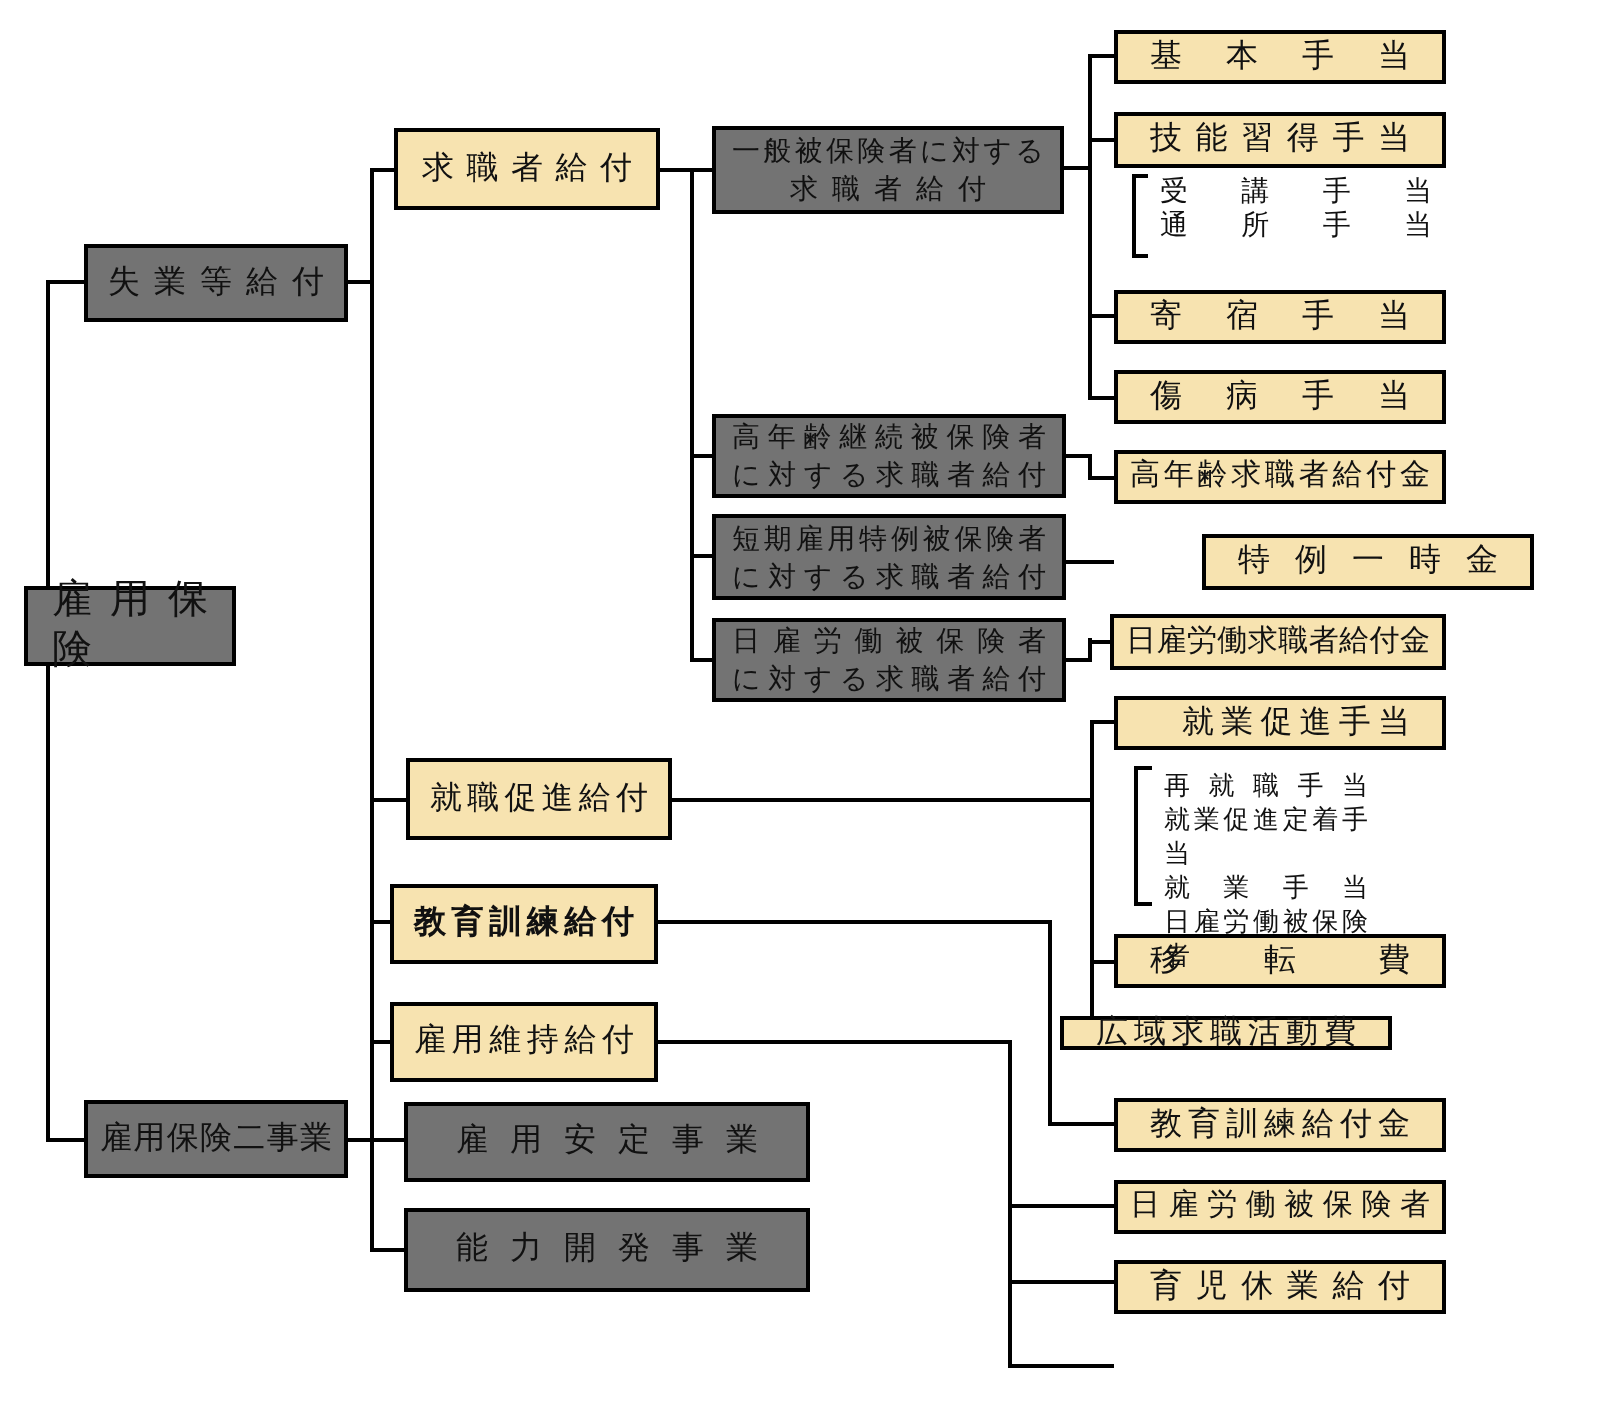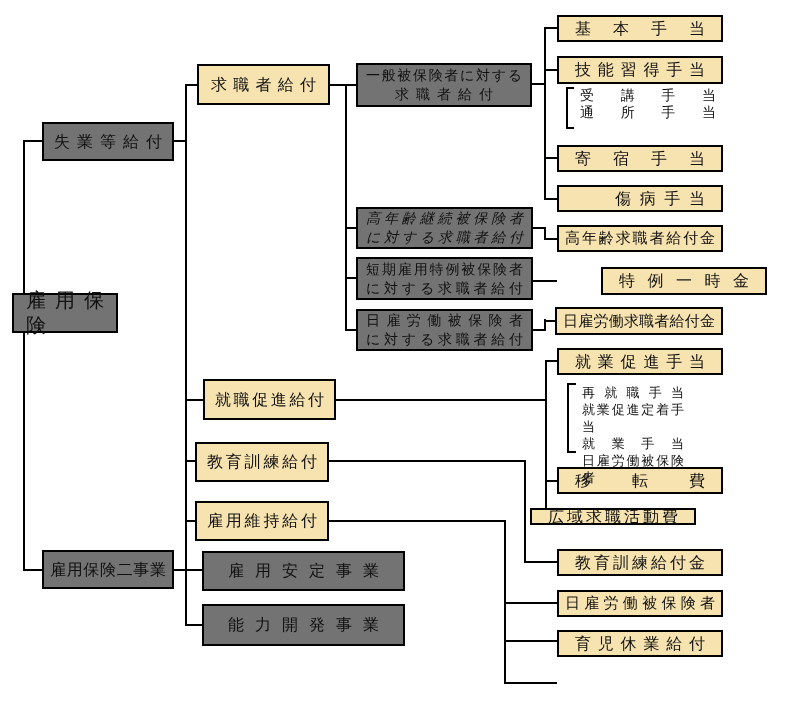--- a/index.html
+++ b/index.html
@@ -103,38 +103,38 @@
   <div class="box pad6" style="left:42px;top:550px;width:132px;height:39px;">
     <span class="lbl">雇用保険二事業</span>
   </div>
 
   <div class="box yellow pad12" style="left:197px;top:64px;width:133px;height:41px;">
     <span class="lbl">求職者給付</span>
   </div>
   <div class="box yellow pad10" style="left:203px;top:379px;width:133px;height:41px;justify-content:center;">
     <span class="lbl">就職促進給付</span>
   </div>
-  <div class="box yellow pad10" style="left:195px;top:442px;width:134px;height:40px;">
+  <div class="box yellow pad10" style="left:195px;top:442px;width:134px;height:40px;font-weight:bold;">
     <span class="lbl">教育訓練給付</span>
   </div>
   <div class="box yellow pad10" style="left:195px;top:501px;width:134px;height:40px;">
     <span class="lbl">雇用維持給付</span>
   </div>
   <div class="box pad24" style="left:202px;top:551px;width:203px;height:40px;">
     <span class="lbl">雇用安定事業</span>
   </div>
   <div class="box pad24" style="left:202px;top:604px;width:203px;height:42px;">
     <span class="lbl">能力開発事業</span>
   </div>
 
   <div class="box two" style="left:356px;top:63px;width:176px;height:44px;">
     <span class="lbl">一般被保険者に対する</span>
     <span class="lbl center-last">求職者給付</span>
   </div>
-  <div class="box two" style="left:356px;top:207px;width:177px;height:42px;font-style:italic;">
+  <div class="box two" style="left:356px;top:207px;width:177px;height:42px;">
     <span class="lbl">高年齢継続被保険者</span>
     <span class="lbl">に対する求職者給付</span>
   </div>
   <div class="box two" style="left:356px;top:257px;width:177px;height:43px;">
     <span class="lbl">短期雇用特例被保険者</span>
     <span class="lbl">に対する求職者給付</span>
   </div>
   <div class="box two" style="left:356px;top:309px;width:177px;height:42px;">
     <span class="lbl">日雇労働被保険者</span>
     <span class="lbl">に対する求職者給付</span>
@@ -142,33 +142,33 @@
 
   <div class="box yellow pad16" style="left:557px;top:15px;width:166px;height:27px;">
     <span class="lbl">基本手当</span>
   </div>
   <div class="box yellow pad16" style="left:557px;top:56px;width:166px;height:28px;">
     <span class="lbl">技能習得手当</span>
   </div>
   <div class="box yellow pad16" style="left:557px;top:145px;width:166px;height:27px;">
     <span class="lbl">寄宿手当</span>
   </div>
-  <div class="box yellow pad16" style="left:557px;top:185px;width:166px;height:27px;padding-left:40px;">
+  <div class="box yellow pad16" style="left:557px;top:185px;width:166px;height:27px;">
     <span class="lbl">傷病手当</span>
   </div>
   <div class="box yellow tight" style="left:557px;top:225px;width:166px;height:27px;">
     <span class="lbl">高年齢求職者給付金</span>
   </div>
   <div class="box yellow pad16" style="left:557px;top:267px;width:166px;height:28px;margin-left:44px;">
     <span class="lbl">特例一時金</span>
   </div>
   <div class="box yellow tight" style="left:555px;top:307px;width:168px;height:28px;">
     <span class="lbl">日雇労働求職者給付金</span>
   </div>
-  <div class="box yellow pad16" style="left:557px;top:348px;width:166px;height:27px;">
+  <div class="box yellow pad16" style="left:557px;top:348px;width:166px;height:27px;padding-left:16px;">
     <span class="lbl">就業促進手当</span>
   </div>
   <div class="box yellow pad16" style="left:557px;top:467px;width:166px;height:27px;">
     <span class="lbl">移転費</span>
   </div>
   <div class="box yellow pad16" style="left:530px;top:508px;width:166px;height:17px;">
     <span class="lbl">広域求職活動費</span>
   </div>
   <div class="box yellow pad16" style="left:557px;top:549px;width:166px;height:27px;">
     <span class="lbl">教育訓練給付金</span>

